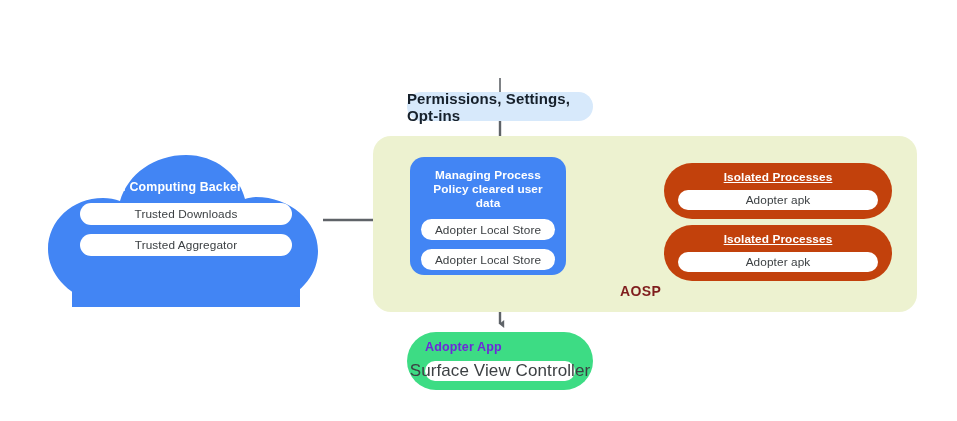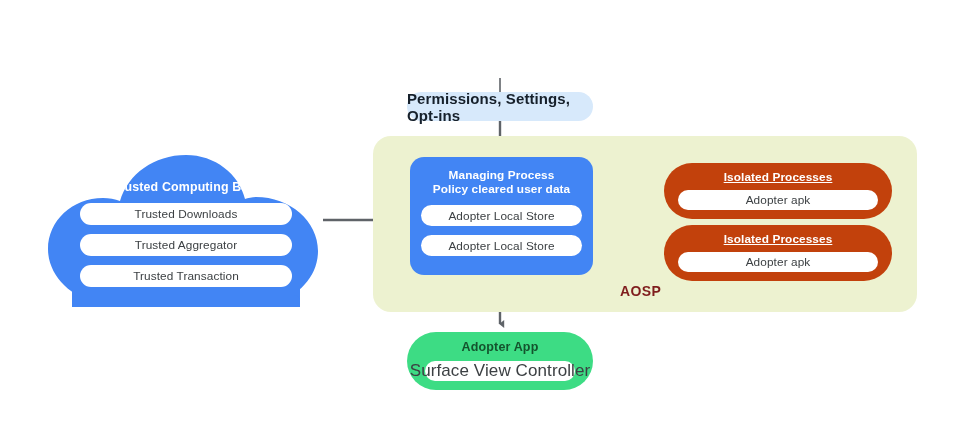--- a/index.html
+++ b/index.html
@@ -97,21 +97,21 @@
     color: #7f1d1d;
     font-size: 14px;
     font-weight: bold;
     letter-spacing: 0.4px;
   }
 
   
   #managing-process-node {
     left: 410px;
     top: 157px;
-    width: 183px;
+    width: 156px;
     height: 118px;
     background: #4285F4;
     border-radius: 14px;
     padding: 11px 11px 12px 11px;
   }
   #managing-process-node .title {
     color: #ffffff;
     font-size: 11.8px;
     font-weight: bold;
     line-height: 14px;
@@ -171,45 +171,45 @@
     top: 0;
     width: 288px;
     height: 152px;
     padding: 25px 38px 0 38px;
     box-sizing: border-box;
   }
   #cloud-content .title {
     color: #ffffff;
     font-size: 12.4px;
     font-weight: bold;
-    text-align: right;
+    text-align: left;
     letter-spacing: 0.15px;
   }
   #cloud-content .pill {
     height: 22px;
     margin-top: 9px;
     font-size: 11.8px;
   }
   #cloud-content .pill:first-of-type { margin-top: 11px; }
 
   
   #adopter-app-node {
     left: 407px;
     top: 332px;
     width: 186px;
     height: 58px;
     background: #3DDC84;
     border-radius: 29px;
     padding: 8px 18px 0 18px;
   }
   #adopter-app-node .title {
-    color: #14532d;
+    color: #6d28d9;
     font-size: 12.5px;
     font-weight: bold;
-    text-align: center;
+    text-align: left;
     letter-spacing: 0.15px;
   }
   #adopter-app-node .pill {
     height: 20px;
     margin-top: 7px;
     font-size: 17px;
   }
 </style>
 </head>
 <body>
@@ -245,21 +245,20 @@
       <path d="M144,0 C173,0 197,19 203,44 C206,43 210,42 214,42 C248,42 276,66 276,96 C276,121 257,141 232,148
                L232,152 L56,152 L56,148 C28,142 6,120 6,94 C6,66 30,43 61,43 C67,43 73,44 78,46
                C86,19 112,0 144,0 Z" fill="#4285F4"></path>
       <rect x="30" y="96" width="228" height="56" fill="#4285F4"></rect>
       <rect x="30" y="140" width="228" height="12" rx="6" fill="#4285F4"></rect>
     </svg>
     <div id="cloud-content">
       <div class="title">Trusted Computing Backends</div>
       <div class="pill">Trusted Downloads</div>
       <div class="pill">Trusted Aggregator</div>
-      <div class="pill">Trusted Transaction</div>
     </div>
   </div>
 
   <div class="node" id="aosp-panel"></div>
   <div class="node" id="aosp-label">AOSP</div>
 
 
   <div class="node" id="permissions-node">
     <span class="title">Permissions,  Settings, Opt-ins</span>
   </div>

